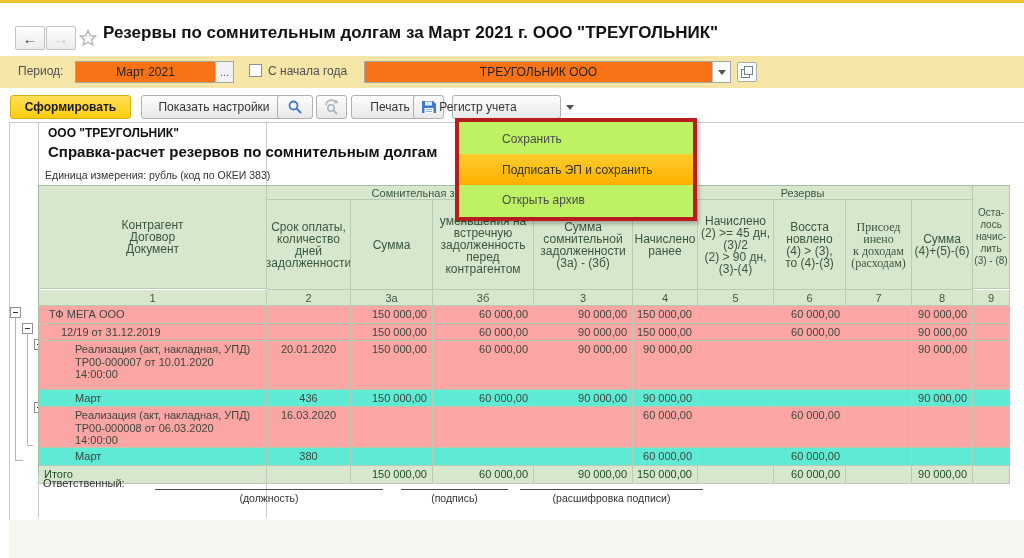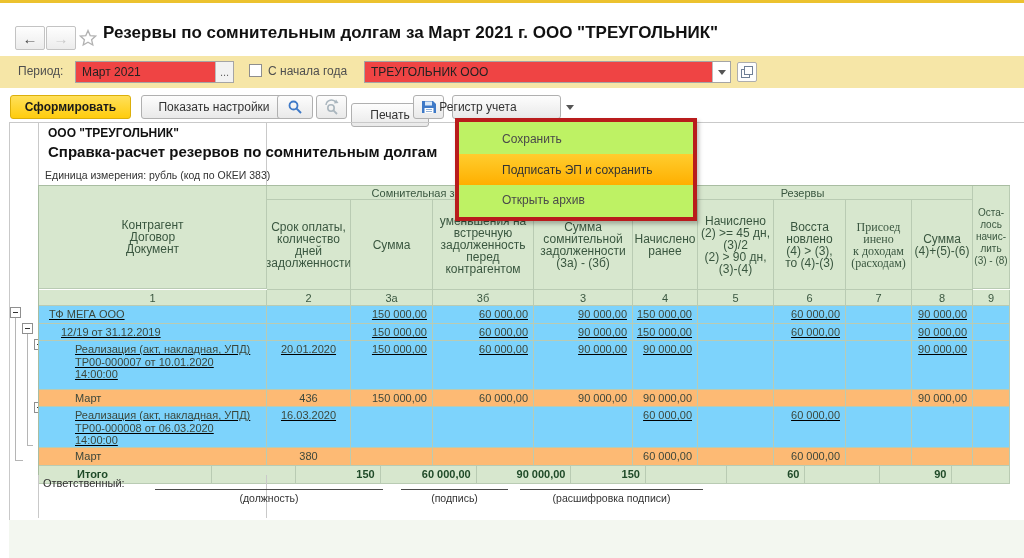--- a/index.html
+++ b/index.html
@@ -11,22 +11,22 @@
   
   .nav-btn{width:30px;height:24px;background:linear-gradient(#fefefe,#ececec);
            border:1px solid #c3c3c3;border-radius:2px;display:flex;align-items:center;justify-content:center;
            font-size:15px;font-weight:bold;}
   .nav-btn.back{color:#4a4a4a;}
   .nav-btn.fwd{color:#c9c9c9;}
   .page-title{font-size:17px;font-weight:bold;color:#111;white-space:nowrap;}
   
   .period-bar{left:0;top:56px;width:1024px;height:32px;background:#f6e6a7;}
   .pb-label{font-size:12px;color:#4f4f4f;white-space:nowrap;}
-  .field{background:#ef4444;border:1px solid #a5a5a5;font-size:12px;color:#222;
-         display:flex;align-items:center;}
+  .field{background:#f97316;border:1px solid #a5a5a5;font-size:12px;color:#222;
+         display:flex;align-items:center;text-align:center;}
   .field .txt{padding:0 6px;white-space:nowrap;overflow:hidden;flex:1;}
   .field .suffix{width:17px;height:100%;border-left:1px solid #bdbdbd;display:flex;align-items:center;justify-content:center;
                  color:#666;font-size:11px;background:#f2f2f2;}
   .caret{width:0;height:0;border-left:4px solid transparent;border-right:4px solid transparent;border-top:5px solid #555;}
   .checkbox{width:13px;height:13px;background:#fff;border:1px solid #8e8e8e;}
   .mini-btn{width:20px;height:20px;background:#fdfdfd;border:1px solid #adadad;border-radius:2px;
             display:flex;align-items:center;justify-content:center;}
   .sq{position:absolute;border:1px solid #6f7f96;background:#fff;width:7px;height:7px;}
   
   .btn{height:24px;border:1px solid #b0b0b0;border-radius:3px;background:linear-gradient(#fdfdfd,#e9e9e9);
@@ -46,24 +46,24 @@
   .trow{display:flex;border-bottom:1px solid #b9cbb3;}
   .tc{box-sizing:border-box;border-right:1px solid #b9cbb3;overflow:hidden;}
   .hdr{background:#d7e7ce;color:#39563f;font-size:12px;line-height:12px;text-align:center;
        display:flex;align-items:center;justify-content:center;white-space:pre-line;}
   .grp-lbl{background:#d7e7ce;color:#39563f;font-size:11px;display:flex;align-items:center;justify-content:center;}
   .num{background:#d7e7ce;color:#39563f;font-size:11px;display:flex;align-items:center;justify-content:center;}
   .dc{font-size:11px;line-height:12.5px;color:#3b463b;padding-top:2px;white-space:pre-line;}
   .dc.name{padding-right:3px;}
   .dc.right{text-align:right;padding-right:5px;}
   .dc.center{text-align:center;}
-  .row-group{background:#7dd3fc;text-decoration:underline;}
-  .row-detail{background:#fdba74;}
+  .row-group{background:#fca5a5;}
+  .row-detail{background:#5eead4;}
   .row-total{background:#d7e7ce;}
-  .row-total .dc{font-weight:bold;color:#1f4a28;margin-left:33px;}
+  .row-total .dc{font-weight:normal;color:#1f4a28;}
   
   .w1{width:228px;}.w2{width:84px;}.w3a{width:82px;}.w3b{width:101px;}.w3{width:99px;}
   .w4{width:65px;}.w5{width:76px;}.w6{width:72px;}.w7{width:66px;}.w8{width:61px;}.w9{width:37px;}
   
   .expander{width:11px;height:11px;background:#fff;border:1px solid #8f8f8f;display:flex;align-items:center;justify-content:center;}
   .expander .minus{width:5px;height:1px;background:#333;}
   .tree-line{background:#b5b5b5;position:absolute;}
   
   .sig-line{height:1px;background:#4a4a4a;}
   .sig-cap{font-size:10.5px;color:#333;text-align:center;}
@@ -124,21 +124,21 @@
     </svg>
   </div>
   <div class="abs btn" style="left:316px;top:95px;width:31px;">
     <svg width="16" height="16" viewBox="0 0 16 16">
       <path d="M2,6 A5.5,5.5 0 0 1 12,3.5" fill="none" stroke="#aab6be" stroke-width="1.5"></path>
       <polygon points="12,0.5 14.5,4 10,4.5" fill="#aab6be"></polygon>
       <circle cx="7" cy="9" r="3.2" fill="none" stroke="#aab6be" stroke-width="1.6"></circle>
       <line x1="9.4" y1="11.4" x2="13" y2="15" stroke="#aab6be" stroke-width="1.8"></line>
     </svg>
   </div>
-  <div class="abs btn" style="left:351px;top:103px;width:78px;">Печать</div>
+  <div class="abs btn" style="left:351px;top:95px;width:78px;">Печать</div>
   <div class="abs btn" style="left:413px;top:95px;width:31px;">
     <svg width="16" height="16" viewBox="0 0 16 16">
       <path d="M1,2 h11 l3,3 v9 h-14 z" fill="#3e79c7"></path>
       <rect x="4" y="2.5" width="7" height="4" fill="#dce9f7"></rect>
       <rect x="3.5" y="9" width="9" height="5" fill="#fff"></rect>
       <line x1="5" y1="10.5" x2="11" y2="10.5" stroke="#8fb0d8" stroke-width="1"></line>
       <line x1="5" y1="12.5" x2="11" y2="12.5" stroke="#8fb0d8" stroke-width="1"></line>
     </svg>
   </div>
   <div class="abs btn" style="left:452px;top:95px;width:109px;gap:43px;">

